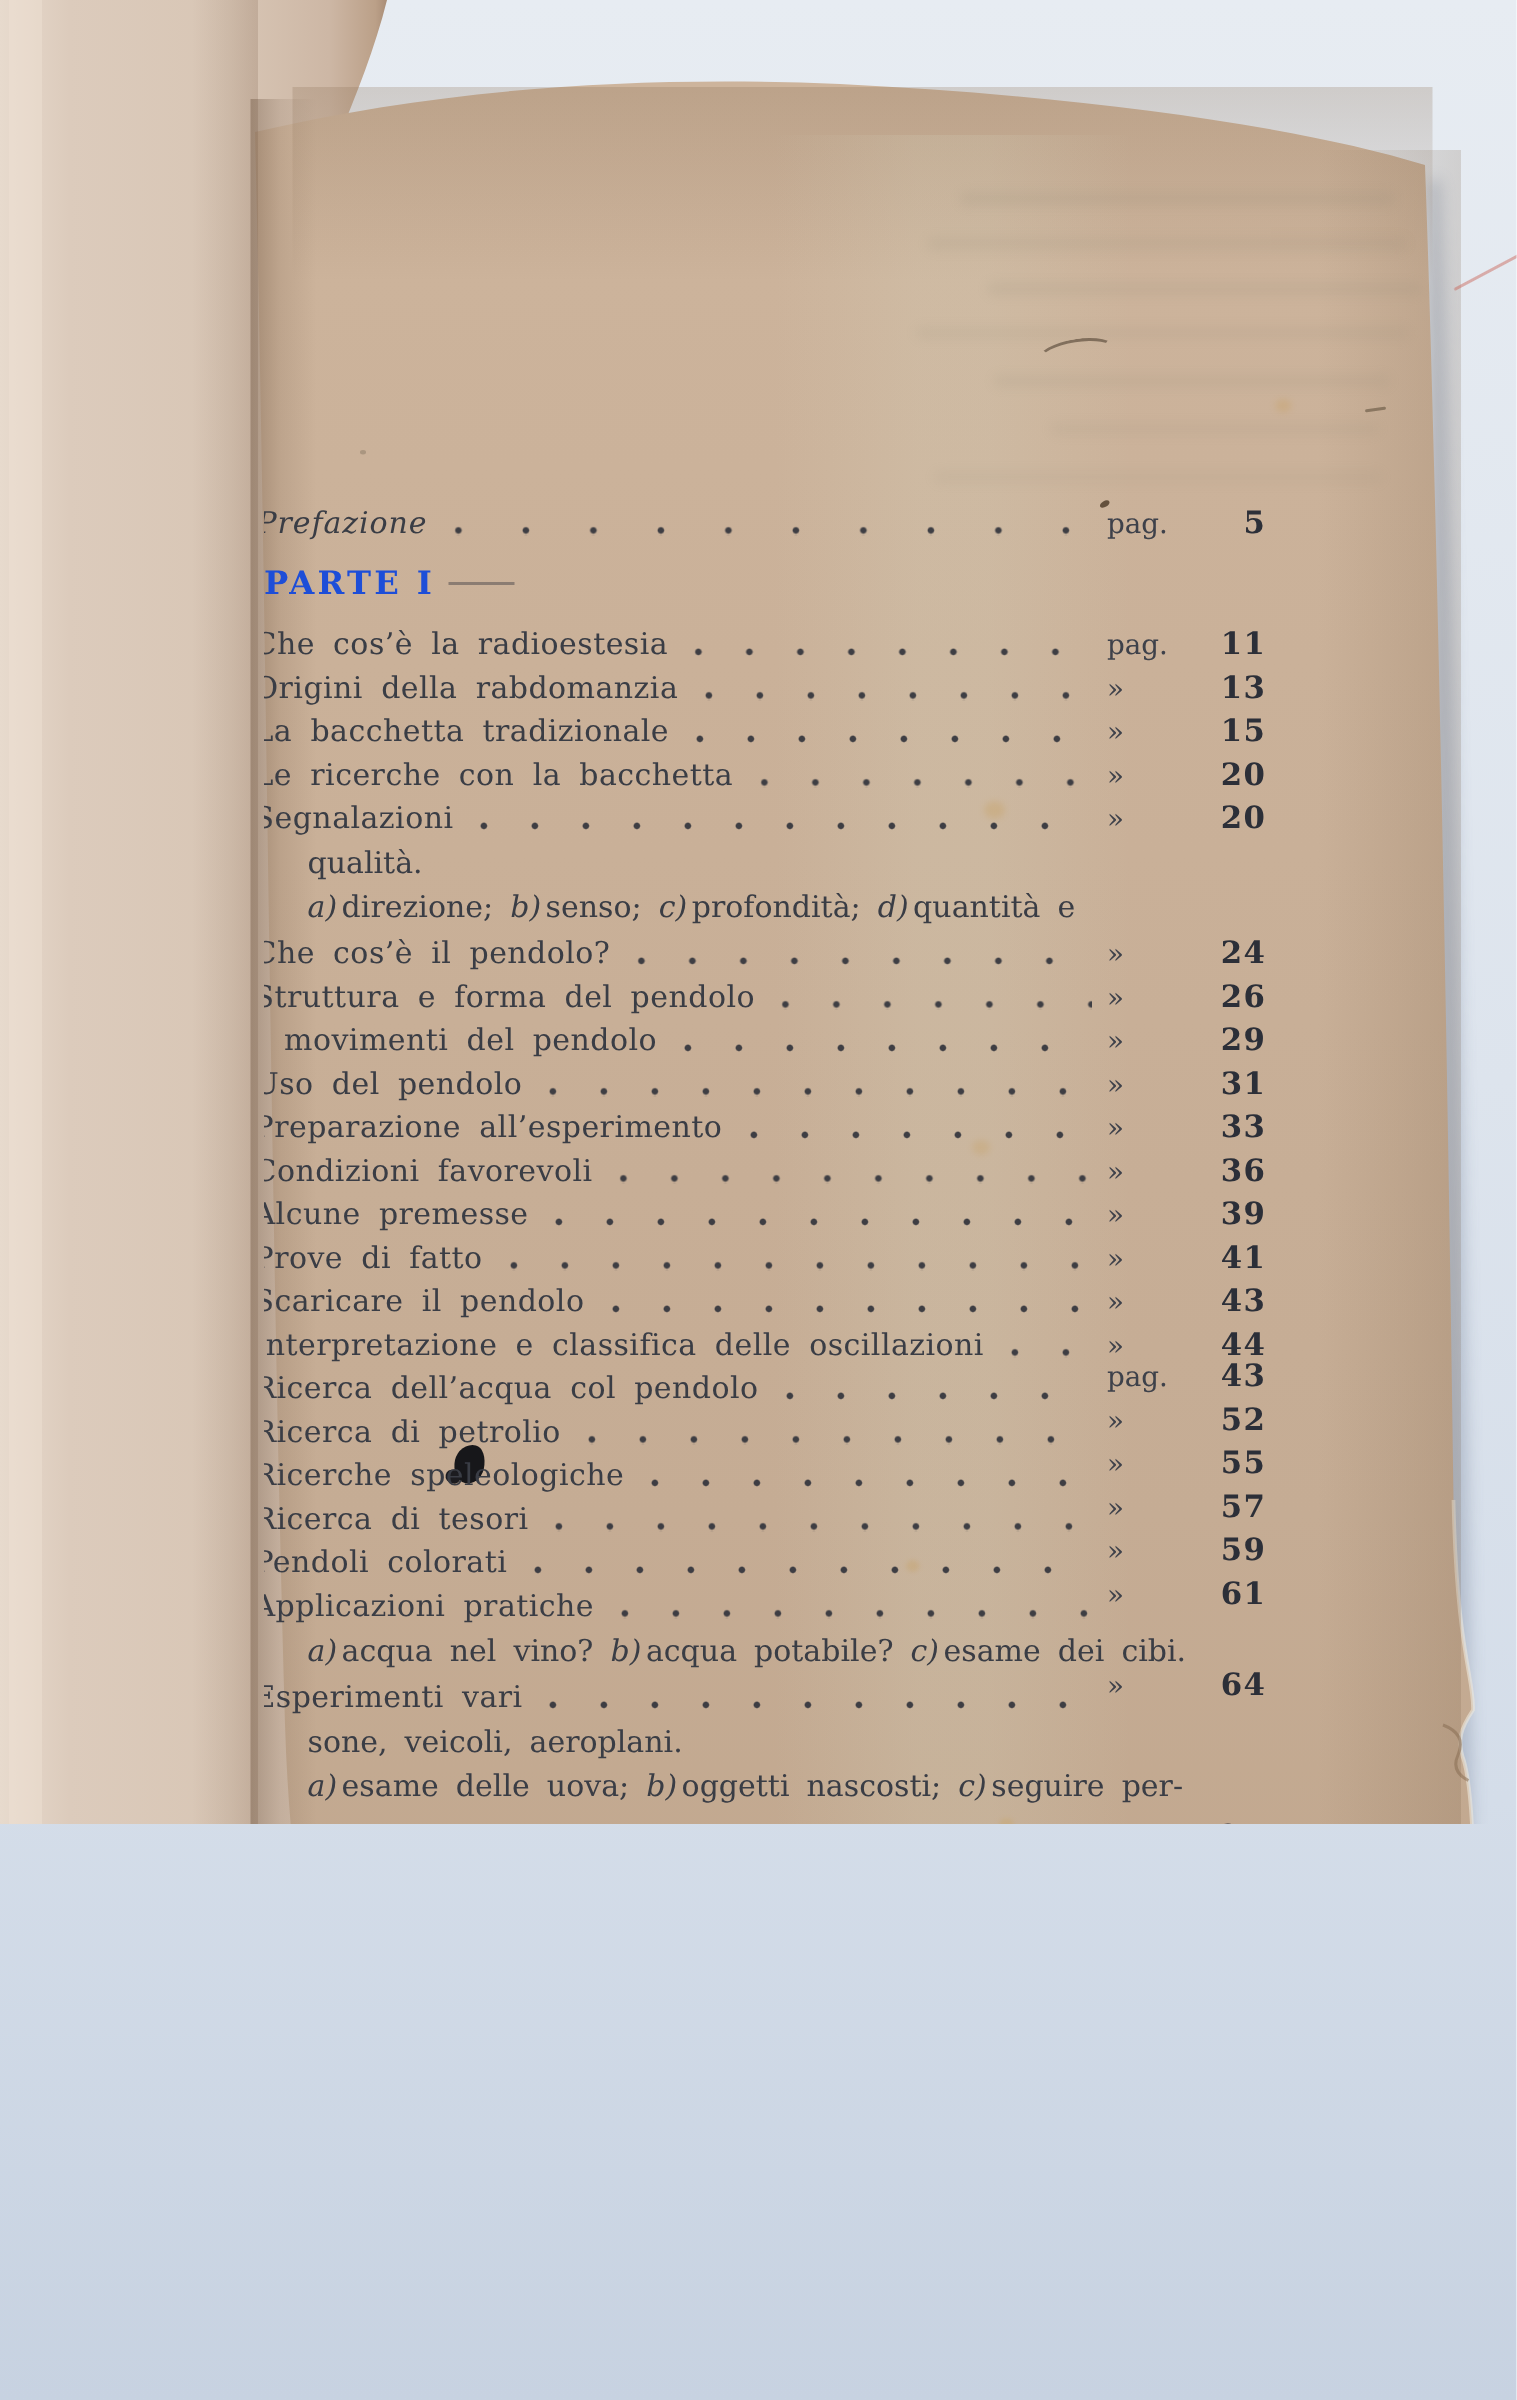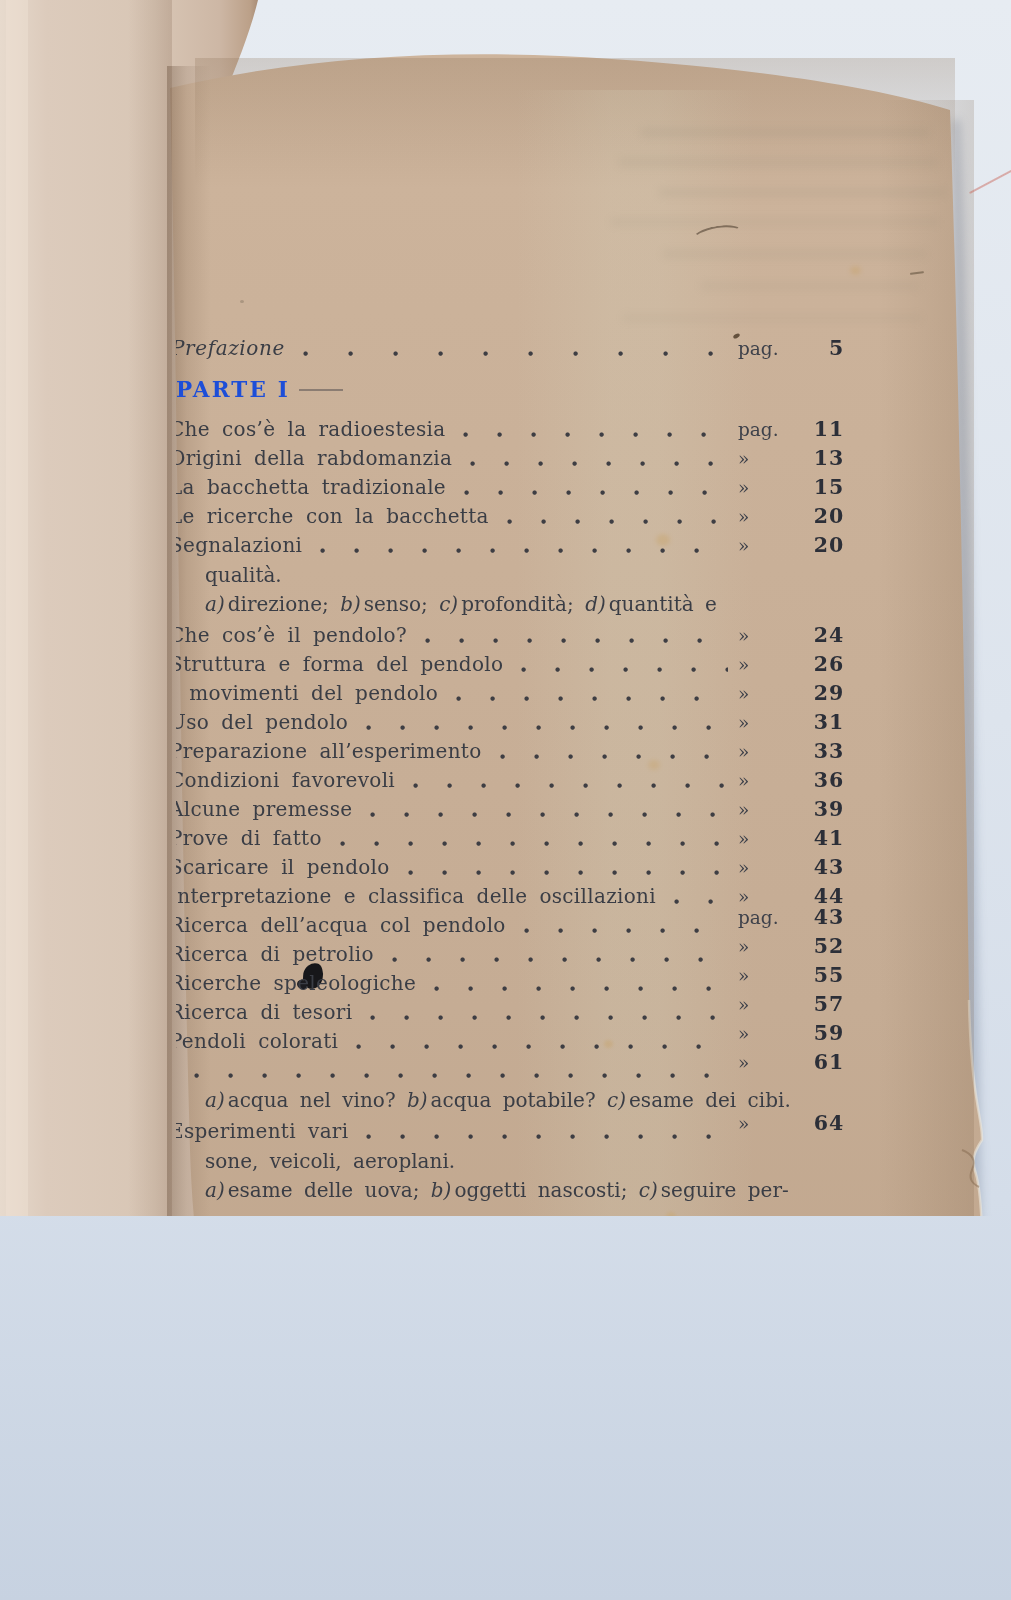--- a/index.html
+++ b/index.html
@@ -323,20 +323,21 @@
         </div>
         <div class="row">
           <span class="title">Pendoli colorati</span>
           <span class="leader"></span>
           <span class="refs">
             <span class="marker">»</span>
             <span class="num">59</span>
           </span>
         </div>
         <div class="row">
+          <span class="title">Applicazioni pratiche</span>
           <span class="leader"></span>
           <span class="refs">
             <span class="marker">»</span>
             <span class="num">61</span>
           </span>
         </div>
         <div class="note-block">
           <div class="note-line"><i class="nl">a)</i>acqua nel vino? <i class="nl">b)</i>acqua potabile? <i class="nl">c)</i>esame dei cibi. </div>
         </div>
         <div class="row">

